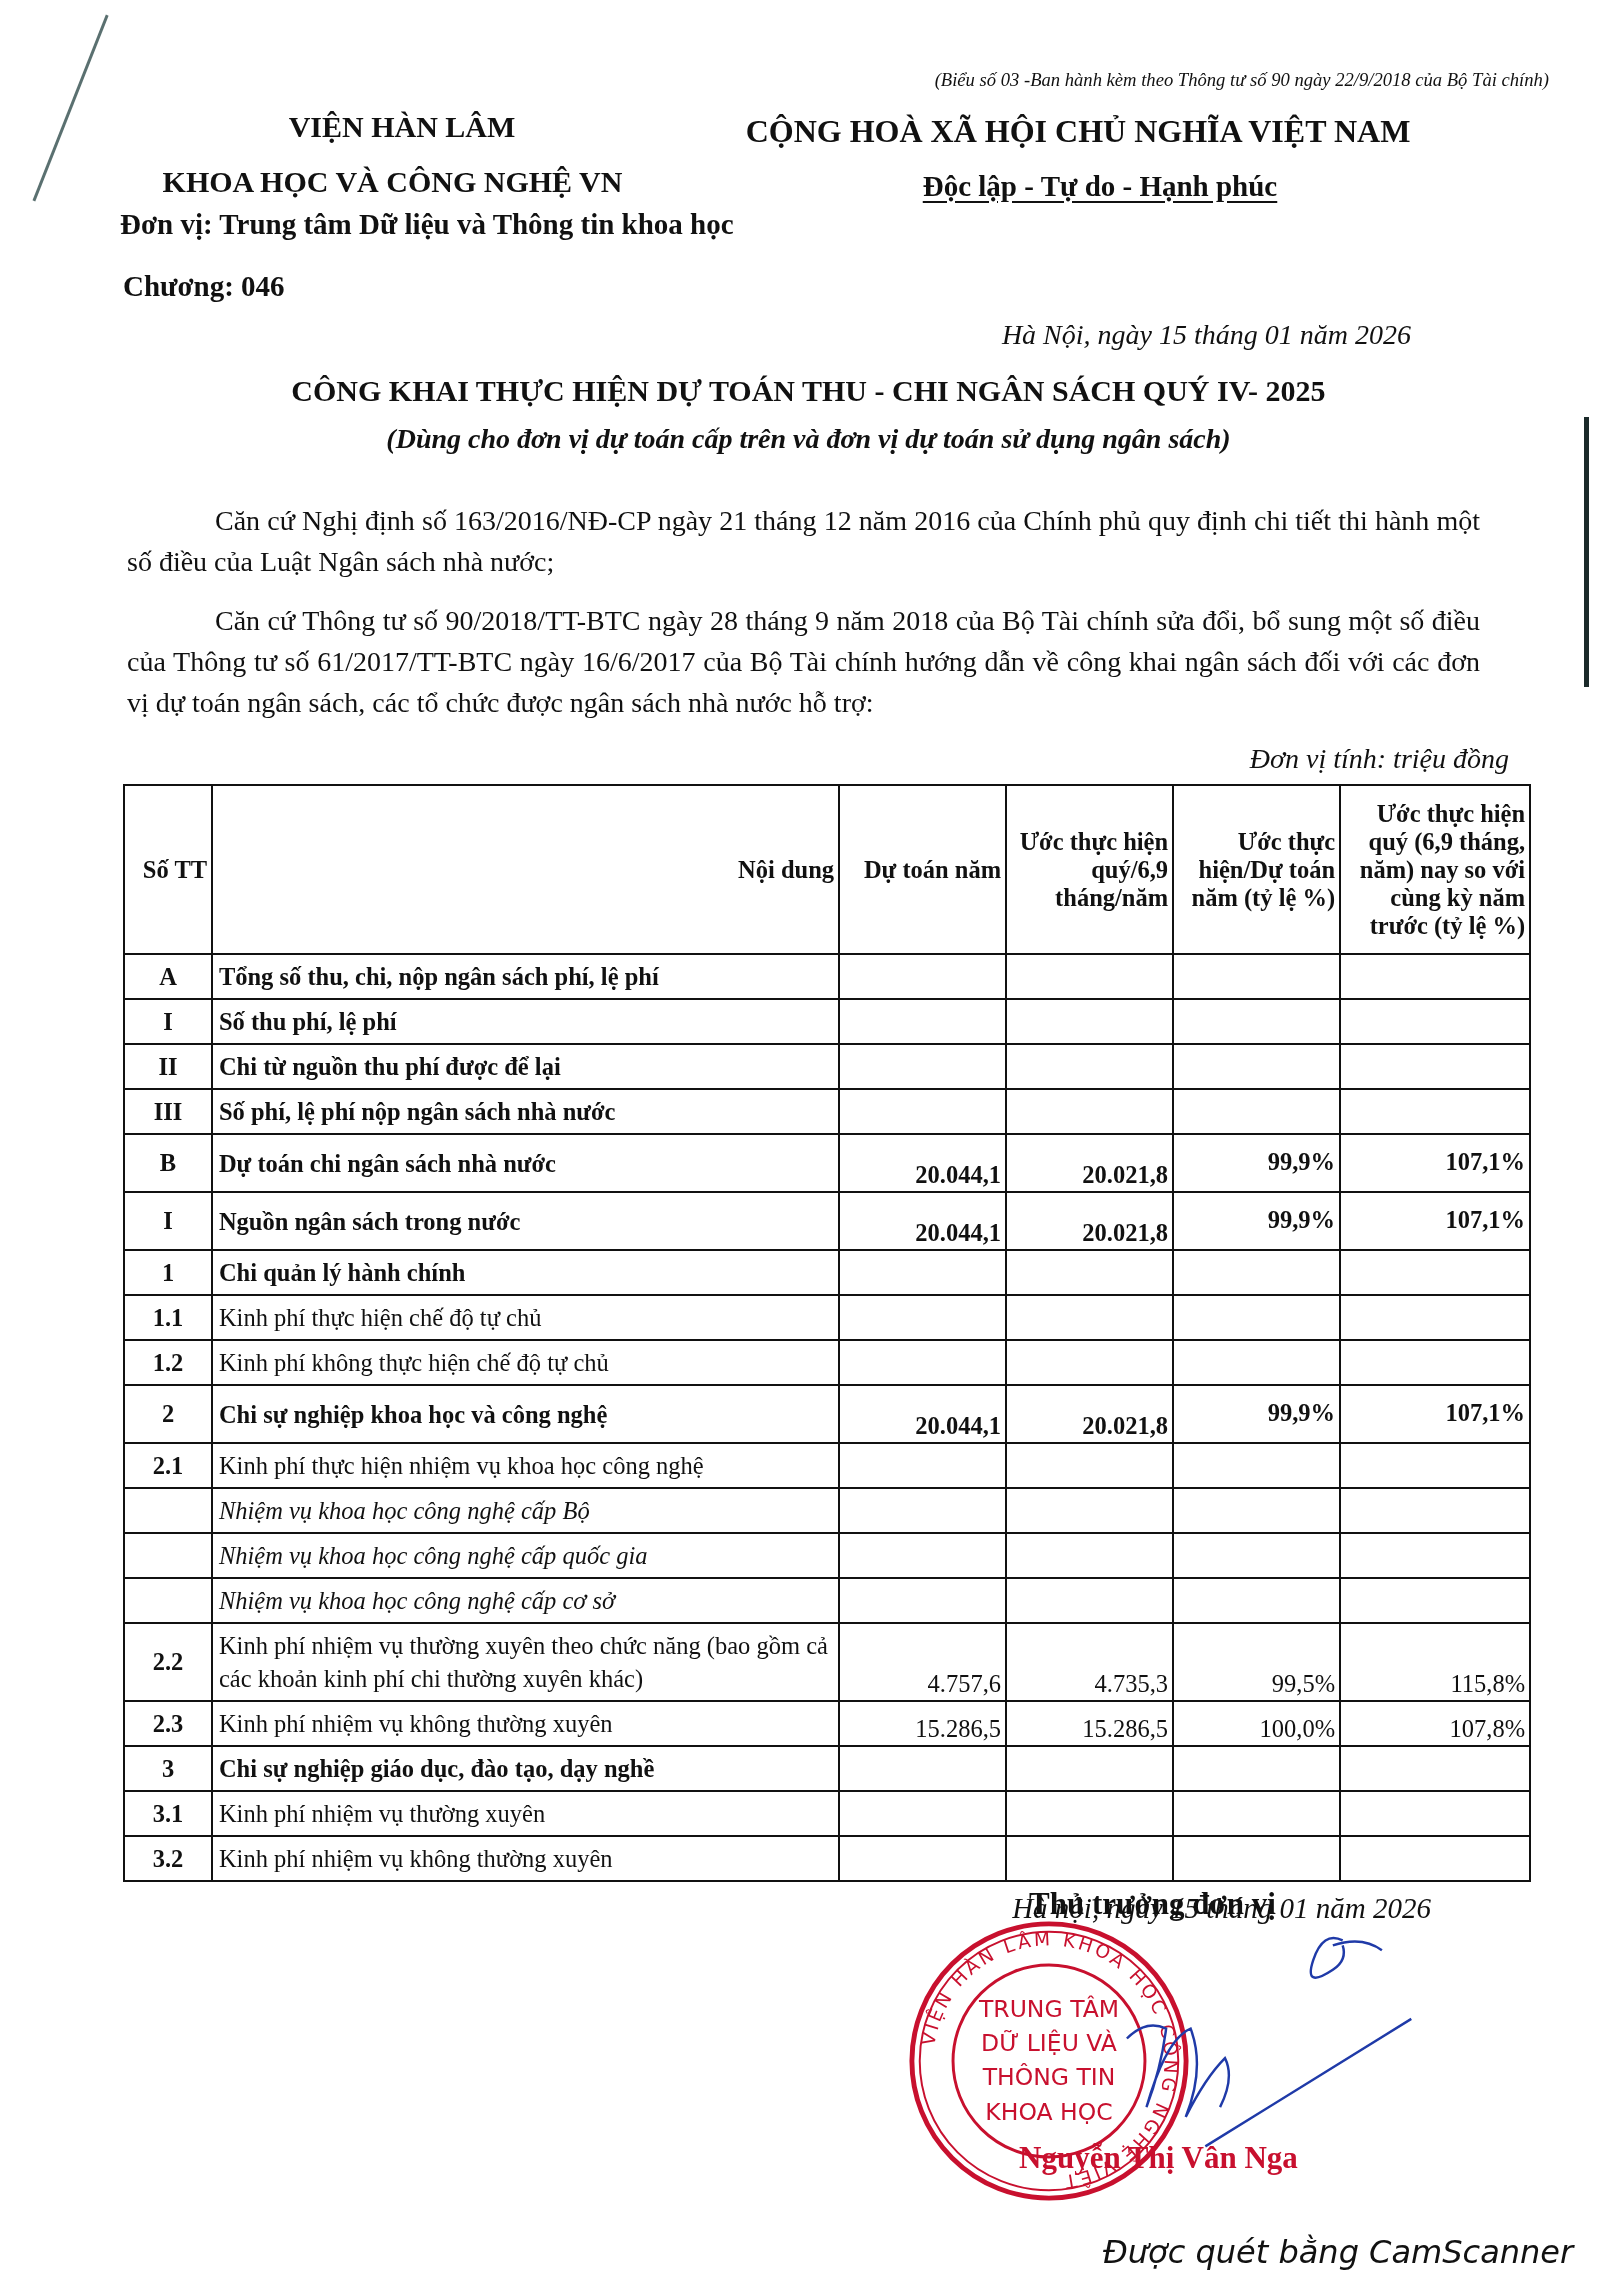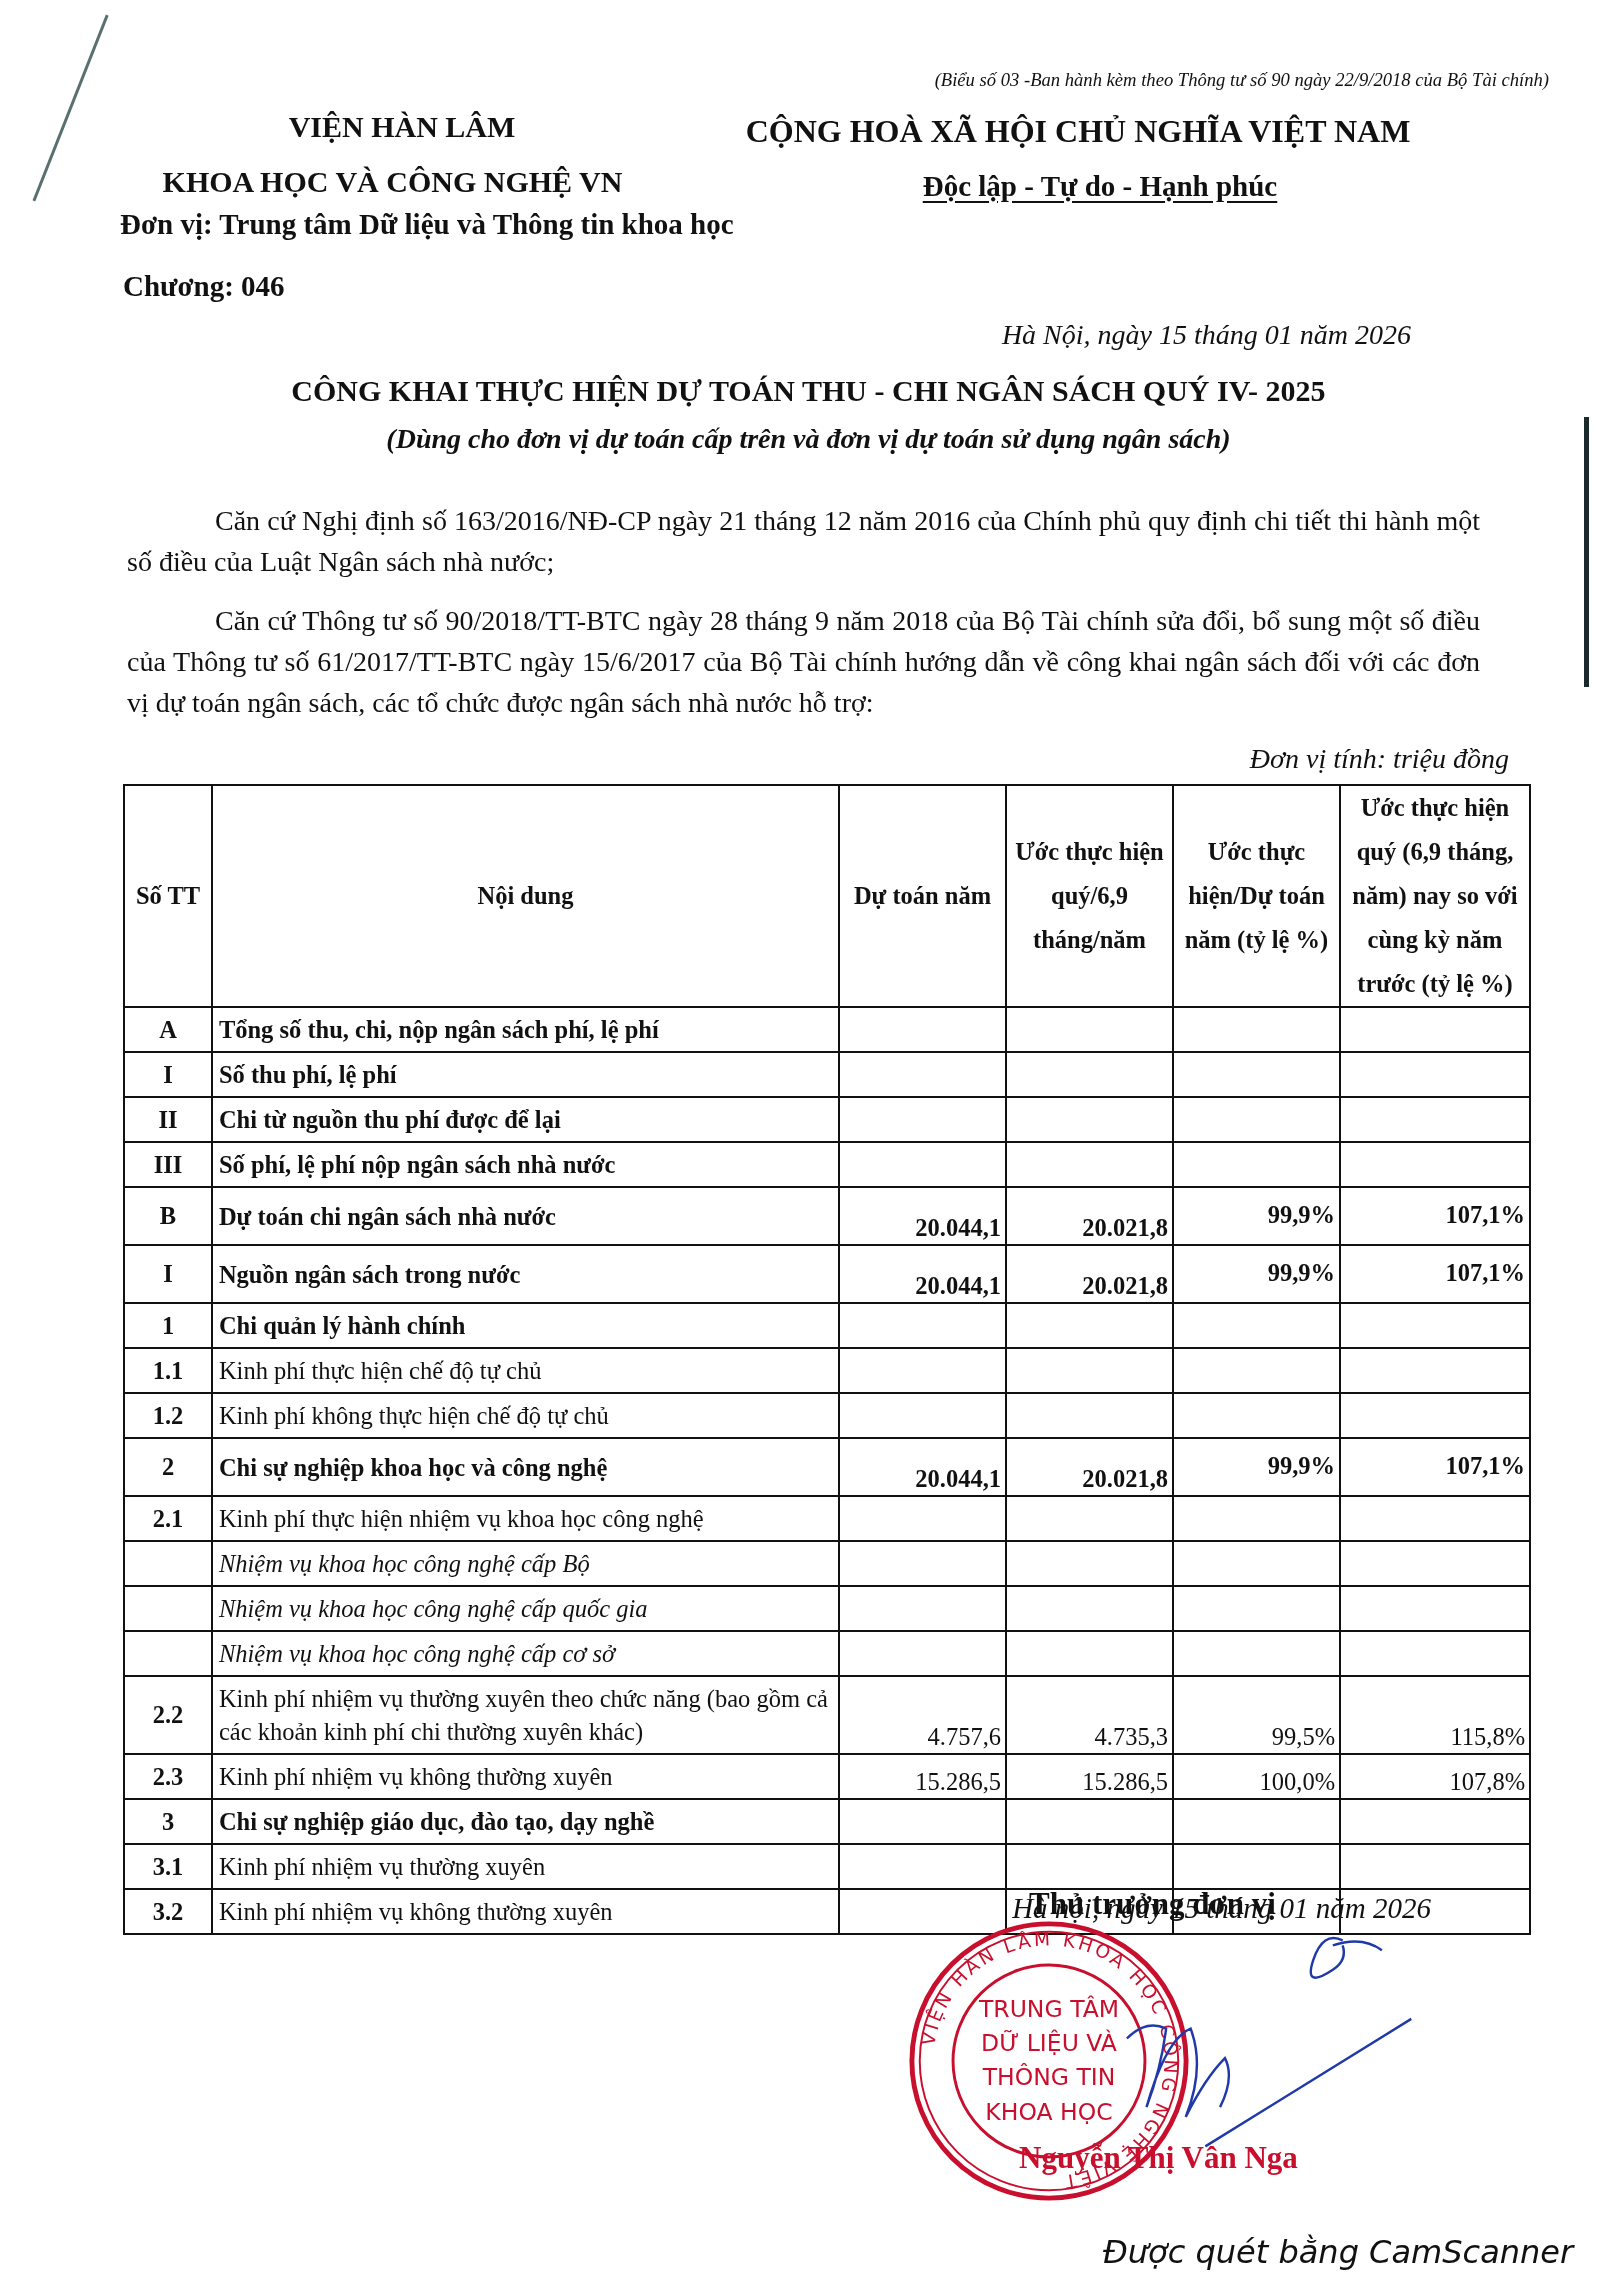--- a/index.html
+++ b/index.html
@@ -29,21 +29,21 @@
   #para-1 { top: 500px; }
   #para-2 { top: 600px; }
 
   #unit-note { left: 1078px; top: 743px; width: 431px; text-align: right; font-size: 28px; font-style: italic; }
 
   #budget-table {
     position: absolute; left: 123px; top: 784px; width: 1406px;
     border-collapse: collapse; table-layout: fixed; font-size: 24.5px;
   }
   #budget-table th, #budget-table td { border: 2px solid #111; padding: 0 3.9px; }
-  #budget-table th { font-weight: bold; text-align: center; line-height: 44px; height: 167px; }
+  #budget-table th { font-weight: bold; text-align: right; line-height: 28px; height: 167px; }
   #budget-table td { height: 41px; }
   #budget-table td.no { text-align: center; font-weight: bold; }
   #budget-table td.num { text-align: right; vertical-align: bottom; padding-bottom: 2px; }
   #budget-table tr.b td { font-weight: bold; }
   #budget-table tr.i td.content { font-style: italic; }
   #budget-table tr.tall td { height: 74px; }
   #budget-table td.content { padding-left: 5.9px; line-height: 33px; }
   #budget-table tr.num-up td.pct { vertical-align: top; padding-top: 13px; }
 
   #date-bottom { left: 843px; top: 1892px; width: 588px; text-align: right; font-size: 29px; font-style: italic; }
@@ -75,21 +75,21 @@
 
 <div id="nation-title" class="abs">CỘNG HOÀ XÃ HỘI CHỦ NGHĨA VIỆT NAM</div>
 <div id="nation-motto" class="abs"><span>Độc lập - Tự do - Hạnh phúc</span></div>
 
 <div id="date-top" class="abs">Hà Nội, ngày 15  tháng 01 năm 2026</div>
 
 <div id="doc-title" class="abs">CÔNG KHAI THỰC HIỆN DỰ TOÁN THU - CHI NGÂN SÁCH QUÝ IV- 2025</div>
 <div id="doc-subtitle" class="abs">(Dùng cho đơn vị dự toán cấp trên và đơn vị dự toán sử dụng ngân sách)</div>
 
 <div id="para-1" class="abs para">Căn cứ Nghị định số 163/2016/NĐ-CP ngày 21 tháng 12 năm 2016 của Chính phủ quy định chi tiết thi hành một số điều của Luật Ngân sách nhà nước;</div>
-<div id="para-2" class="abs para">Căn cứ Thông tư số 90/2018/TT-BTC ngày 28 tháng 9 năm 2018 của Bộ Tài chính sửa đổi, bổ sung một số điều của Thông tư số 61/2017/TT-BTC ngày 15/6/2017 của Bộ Tài chính hướng dẫn về công khai ngân sách đối với các đơn vị dự toán ngân sách, các tổ chức được ngân sách nhà nước hỗ trợ:</div>
+<div id="para-2" class="abs para">Căn cứ Thông tư số 90/2018/TT-BTC ngày 28 tháng 9 năm 2018 của Bộ Tài chính sửa đổi, bổ sung một số điều của Thông tư số 61/2017/TT-BTC ngày 16/6/2017 của Bộ Tài chính hướng dẫn về công khai ngân sách đối với các đơn vị dự toán ngân sách, các tổ chức được ngân sách nhà nước hỗ trợ:</div>
 
 <div id="unit-note" class="abs">Đơn vị tính: triệu đồng</div>
 
 <table id="budget-table">
   <colgroup>
     <col style="width:88px">
       <col style="width:627px">
       <col style="width:167px">
       <col style="width:167px">
       <col style="width:167px">

